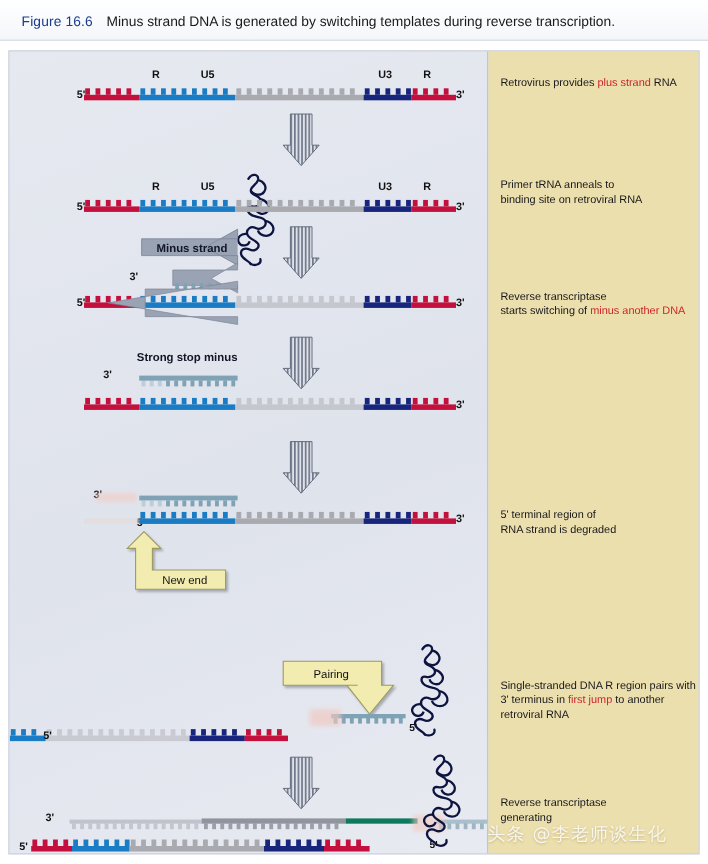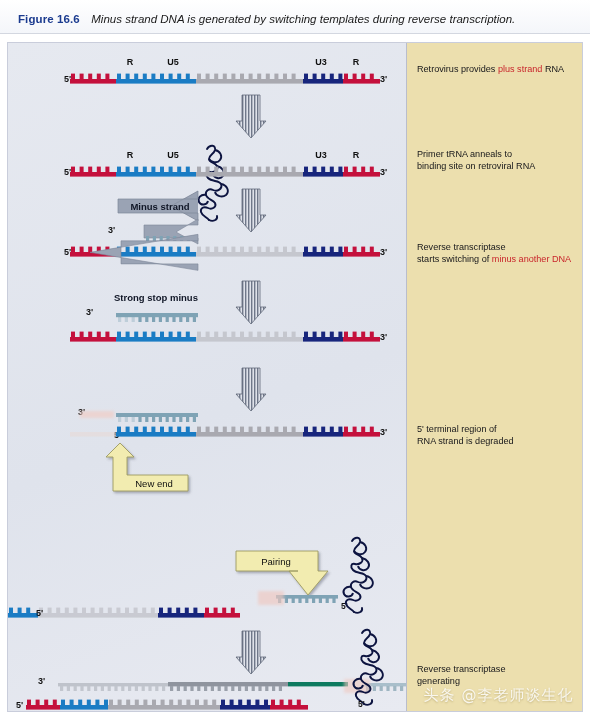--- a/index.html
+++ b/index.html
@@ -14,26 +14,26 @@
   #figure-header {
     position: absolute; left: 0; top: 0; width: 590px; height: 34px;
     background: linear-gradient(#ffffff, #f4f6fa);
     border-bottom: 1px solid #d3d7e0;
   }
   #figure-header .hdr-inner {
     position: absolute; left: 18px; top: 9px;
     white-space: nowrap;
   }
   .fig-num {
-    font-size: 11.5px; font-weight: bold; color: #1b3b8f;
+    font-size: 11.5px; font-weight: normal; color: #1b3b8f;
     letter-spacing: .1px;
     text-align: right;
   }
   .fig-title {
-    font-size: 11.5px; color: #1a1a1a; margin-left: 7px; font-style: italic;
+    font-size: 11.5px; color: #1a1a1a; margin-left: 7px;
   }
 
   
   #figure-body {
     position: absolute; left: 7px; top: 42px;
     width: 576px; height: 670px;
     background: #e3e6ee;
     border: 1px solid #c9cddb;
   }
   #diagram-pane {
@@ -51,21 +51,21 @@
     font-size: 9.1px; line-height: 12.2px; color: #17171a;
   }
   .caption .hl { color: #c9252b; }
 
   
   #diagram-svg { position: absolute; left:0; top:0; }
 
   
   #watermark {
     position: absolute; left: 398px; bottom: 6px; width: 185px;
-    text-align: center;
+    text-align: left;
     font-size: 15px; color: rgba(255,255,255,.82);
     font-family: "DejaVu Sans", sans-serif;
     letter-spacing: 1px;
     text-shadow: 0 1px 2px rgba(120,100,40,.35);
     pointer-events: none;
   }
 </style>
 </head>
 <body>
 
@@ -607,17 +607,18 @@
         <text x="350" y="664" font-size="8.5" font-weight="bold" fill="#111" font-family="Liberation Sans, sans-serif">5'</text>
       </g>
     </svg>
   </div>
 
   <div id="caption-pane">
       <div class="caption" style="top: 105px;"><span>Primer tRNA anneals to</span><br><span>binding site on retroviral RNA</span></div>
       <div class="caption" style="top: 20px;"><span>Retrovirus provides </span><span class="hl">plus strand</span><span> RNA</span></div>
       <div class="caption" style="top: 198px;"><span>Reverse transcriptase</span><br><span>starts switching of </span><span class="hl">minus another DNA</span></div>
       <div class="caption" style="top: 380px;"><span>5' terminal region of</span><br><span>RNA strand is degraded</span></div>
+      <div class="caption" style="top: 522px;"><span>Single-stranded DNA R region pairs with</span><br><span>3' terminus in </span><span class="hl">first jump</span><span> to another</span><br><span>retroviral RNA</span></div>
       <div class="caption" style="top: 620px;"><span>Reverse transcriptase</span><br><span>generating</span></div>
     </div>
 
   <div id="watermark">头条 @李老师谈生化</div>
 </div>
 
 </body></html>

